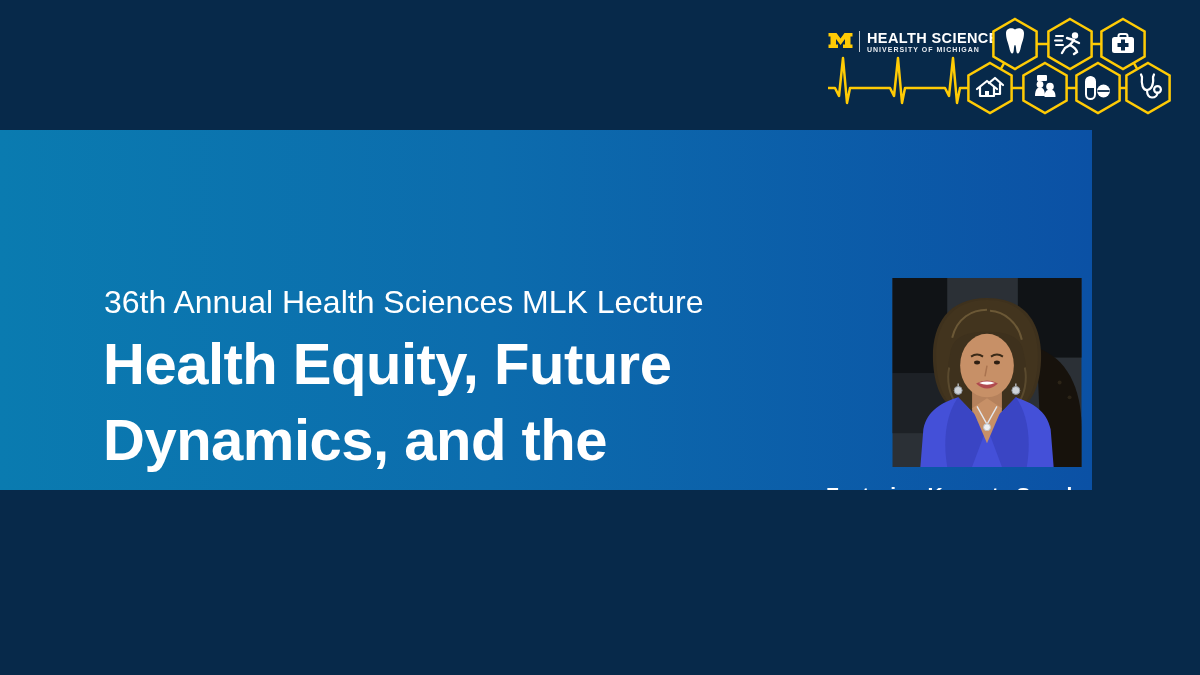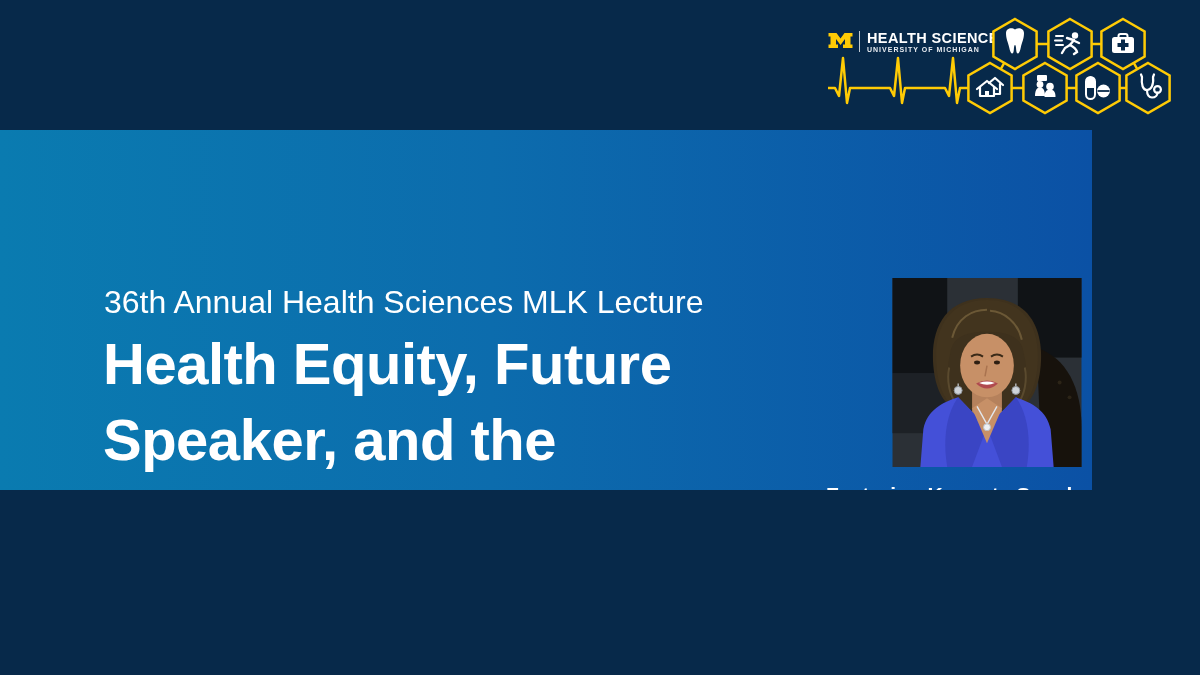--- a/index.html
+++ b/index.html
@@ -127,21 +127,21 @@
         <path d="M-1,2 C-1,7 1,9.5 4,9.5 C7.5,9.5 9.5,7 9.5,4.5"></path>
         <circle cx="9.5" cy="1.5" r="3.4"></circle>
       </g>
     </svg>
   </div>
 
   <div class="band-mid">
     <div class="eyebrow">36th Annual Health Sciences MLK Lecture</div>
     <h1 class="title">
       <span>Health Equity, Future</span>
-      <span>Speaker, and the</span>
+      <span>Dynamics, and the</span>
       <span>Future of Healthcare</span>
     </h1>
 
     <div class="photo">
       <svg width="190" height="189" viewBox="0 0 190 190">
         <rect width="190" height="190" fill="#2b3036"></rect>
         <rect x="0" y="0" width="55" height="96" fill="#101316"></rect>
         <rect x="126" y="0" width="64" height="80" fill="#101316"></rect>
         <rect x="0" y="96" width="60" height="60" fill="#1d2126"></rect>
         <path d="M145,70 C175,80 190,110 190,150 L190,190 L150,190 Z" fill="#17120c"></path>

